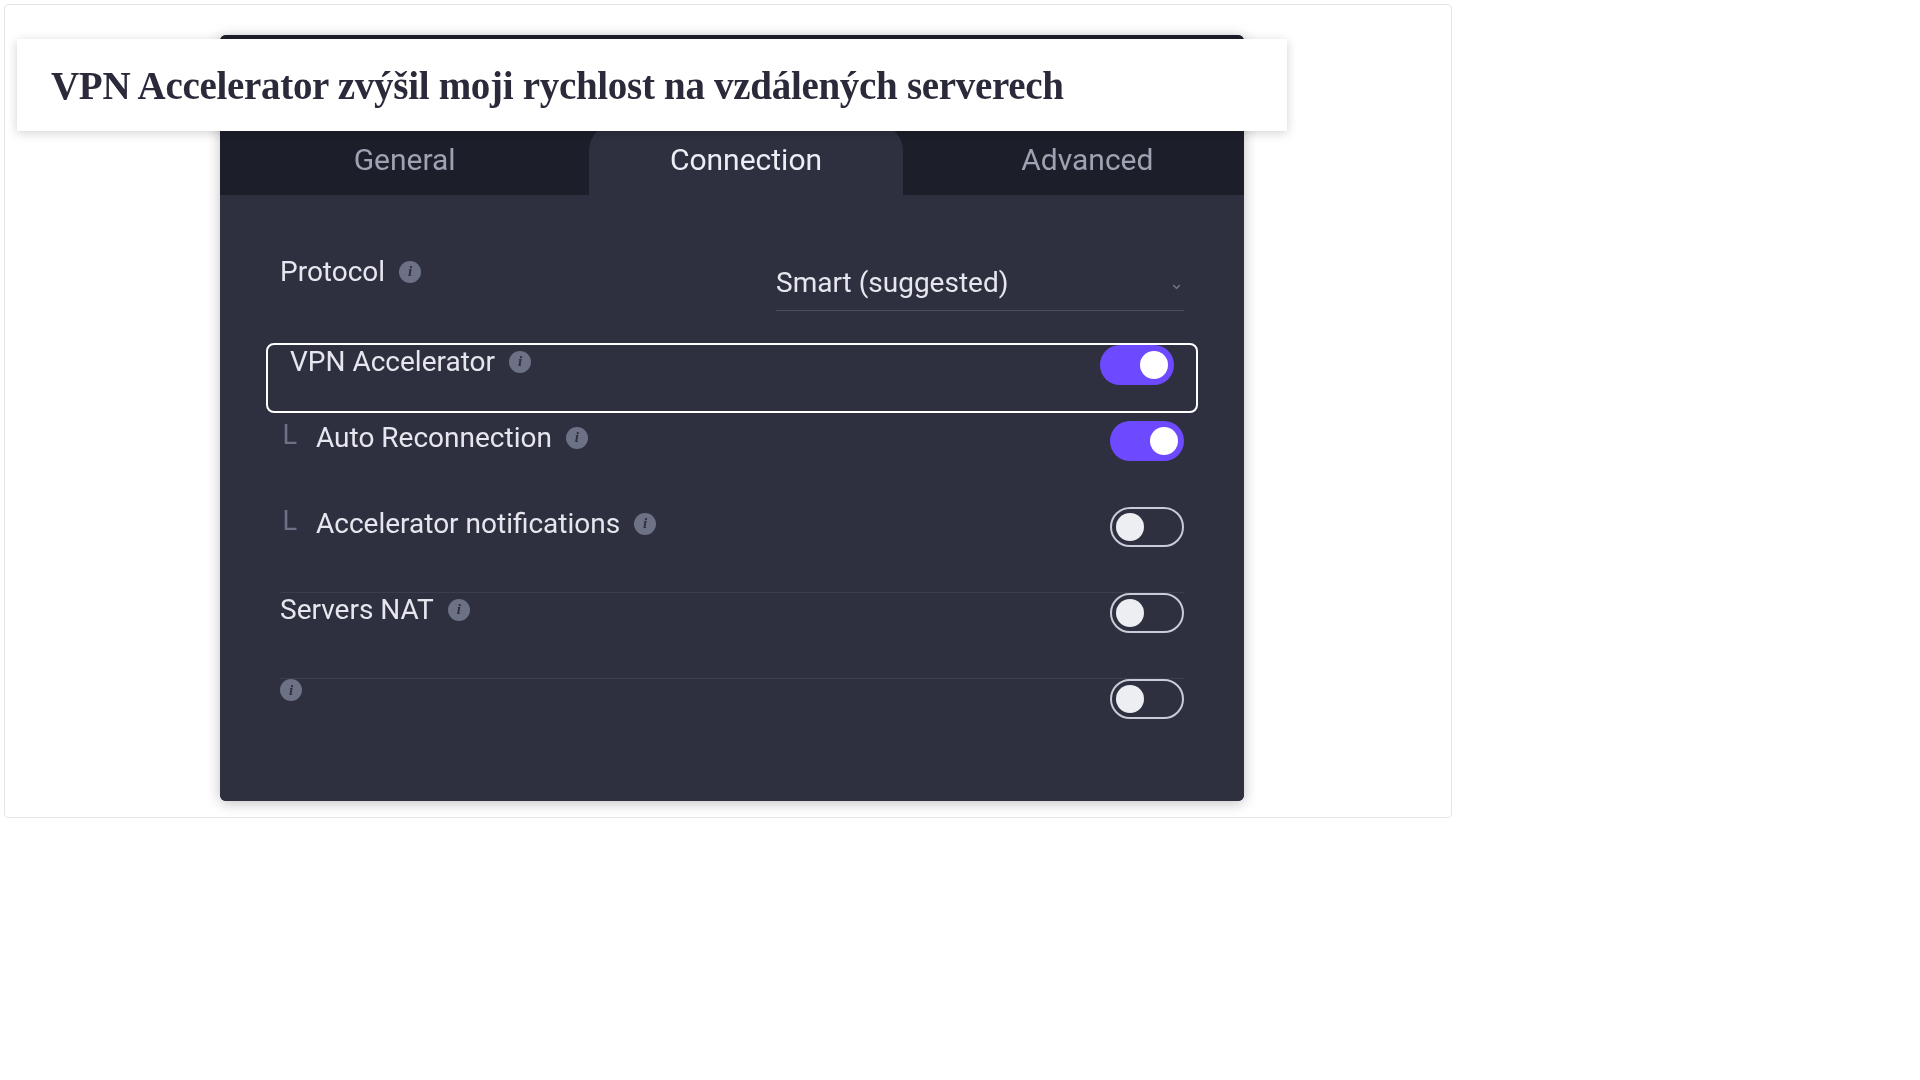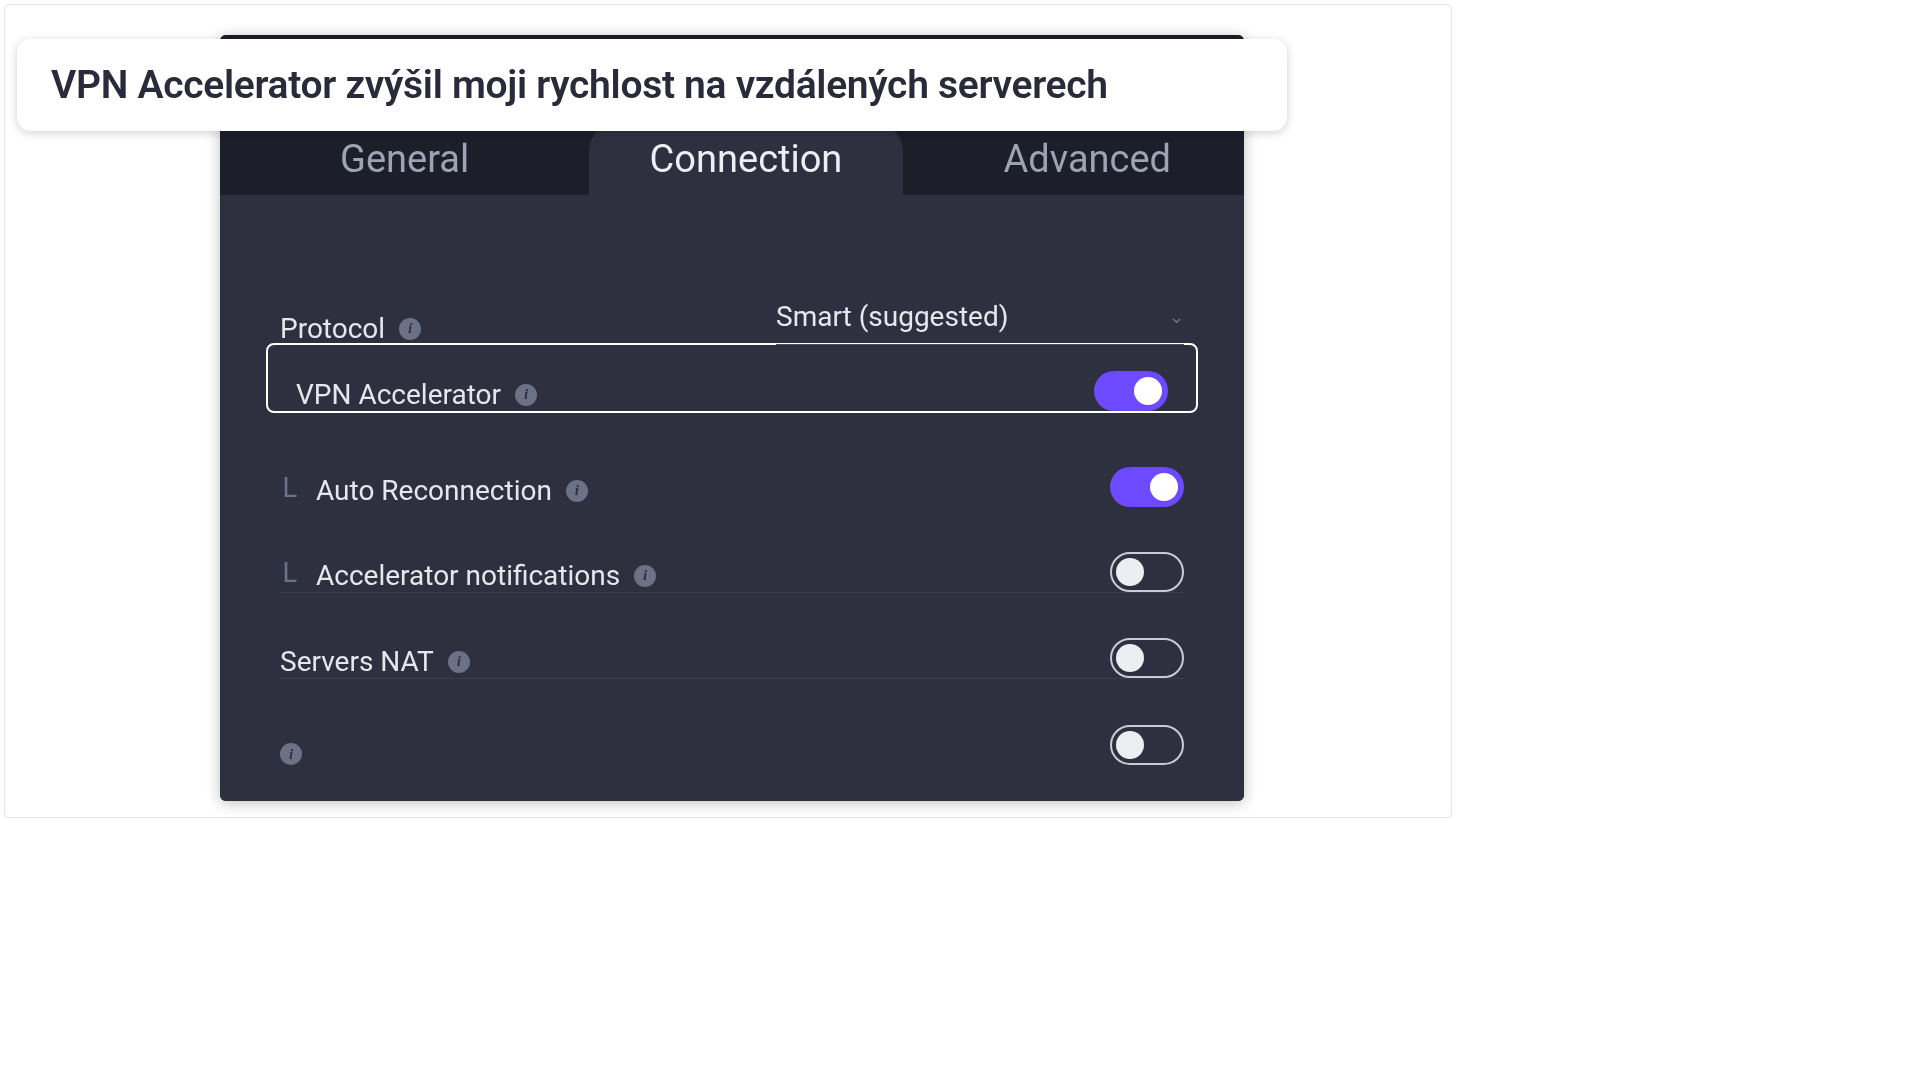--- a/index.html
+++ b/index.html
@@ -21,26 +21,27 @@
     border-radius: 4px;
     background: #ffffff;
   }
   .caption-box {
     position: absolute;
     left: 12px;
     top: 34px;
     width: 1270px;
     height: 92px;
     background: #ffffff;
-    border-radius: 14px;
+    border-radius: 0;
     box-shadow: 0 2px 10px rgba(0,0,0,0.18);
     display: flex;
     align-items: center;
     padding: 0 34px;
     z-index: 10;
+    font-family: Liberation Serif, serif;
   }
   .caption-text {
     font-size: 39px;
     font-weight: 600;
     color: #2a2a3a;
     letter-spacing: -0.3px;
   }
   .app-window {
     position: absolute;
     left: 215px;
@@ -57,41 +58,41 @@
     height: 160px;
     align-items: flex-end;
     background: #1c1e29;
   }
   .tab {
     flex: 1;
     height: 72px;
     display: flex;
     align-items: center;
     justify-content: center;
-    font-size: 38px;
+    font-size: 30px;
     color: #9fa2b3;
     cursor: pointer;
     position: relative;
     margin-left: 28px;
   }
   .tab.active {
     background: #2e3040;
     color: #eceef5;
     border-top-left-radius: 28px;
     border-top-right-radius: 28px;
   }
   .panel {
     position: absolute;
     left: 0; right: 0; top: 160px; bottom: 0;
     background: #2e3040;
     padding: 60px 60px 0 60px;
   }
   .row {
     display: flex;
-    align-items: flex-end;
+    align-items: flex-start;
     justify-content: space-between;
     height: 86px;
     border-bottom: 1px solid #3c3e4e;
   }
   .row.no-border { border-bottom: none; }
   .row-left {
     display: flex;
     align-items: center;
     gap: 14px;
     font-size: 28px;
@@ -161,21 +162,21 @@
     border: 2px solid #c9cbd6;
   }
   .toggle.off .knob {
     left: 4px;
     top: 4px;
     background: #eceef2;
   }
   .row.highlight {
     border: 2px solid #ffffff;
     border-radius: 8px;
-    padding: 0 28px;
+    padding: 0 22px;
     margin: -2px -14px;
     height: 70px;
     border-bottom: 2px solid #ffffff;
   }
   .row.highlight + .row { margin-top: 10px; }
   .protocol-row { height: 90px; }
 </style>
 </head>
 <body>
 

